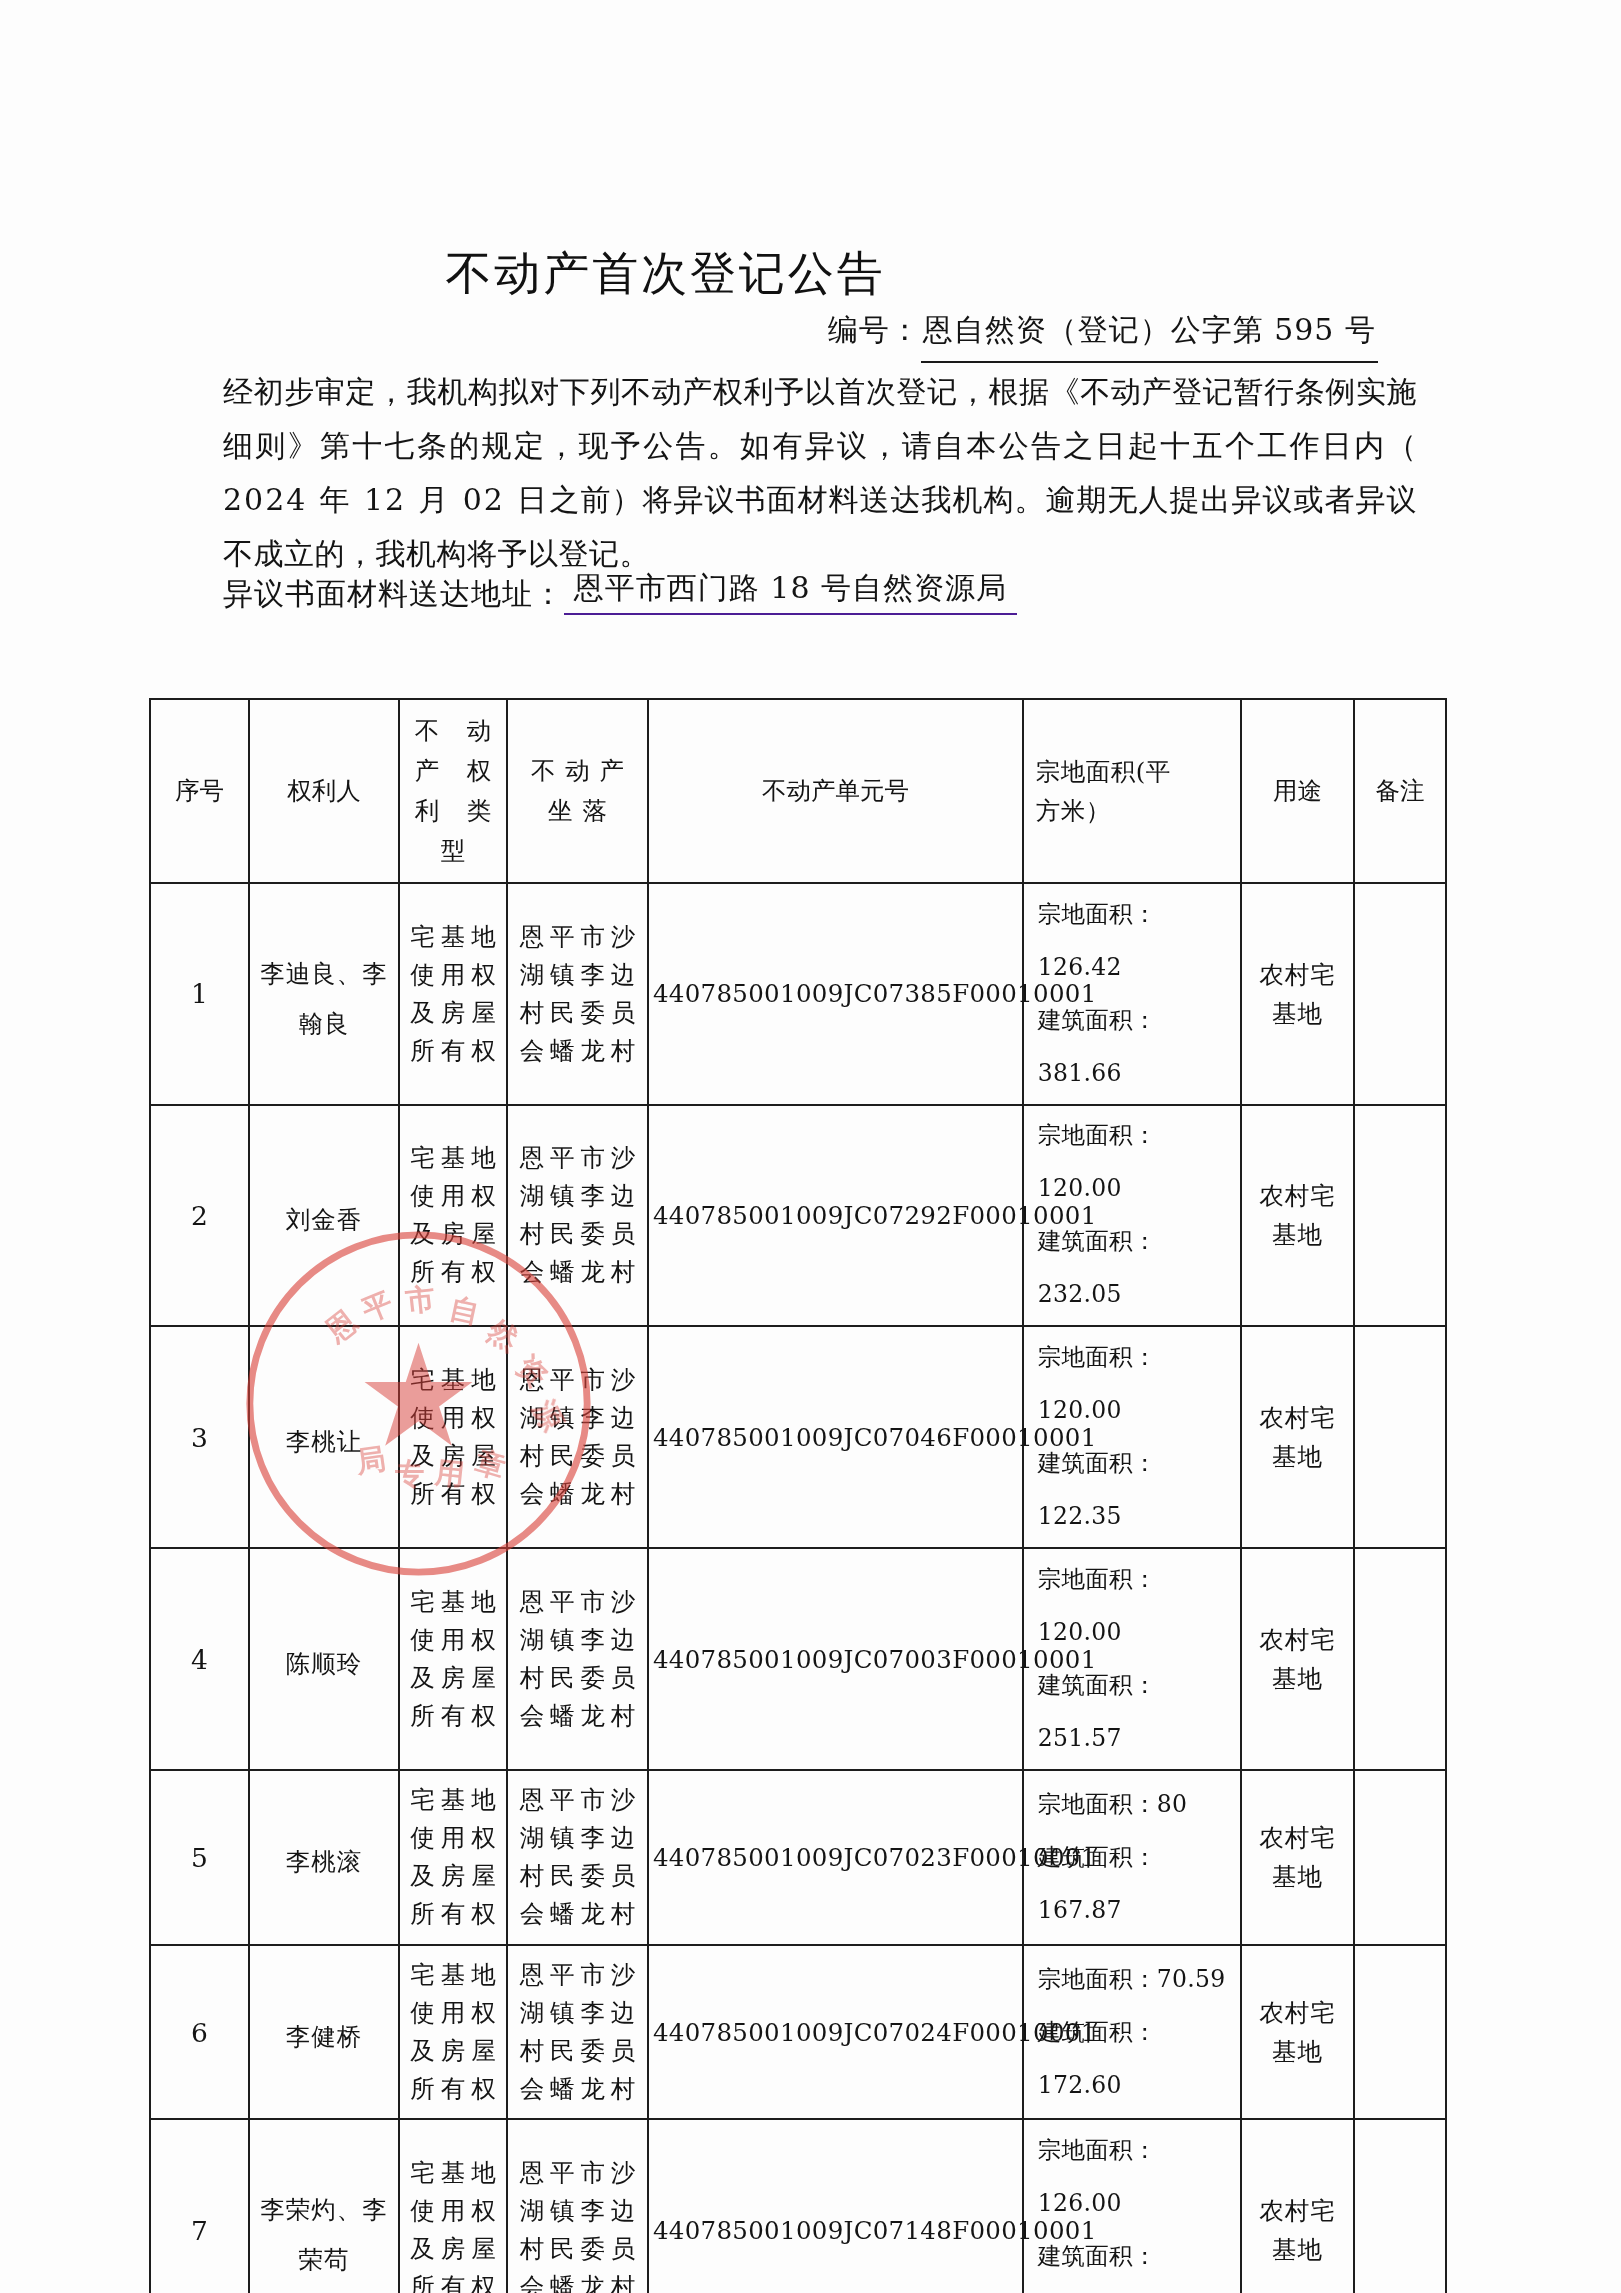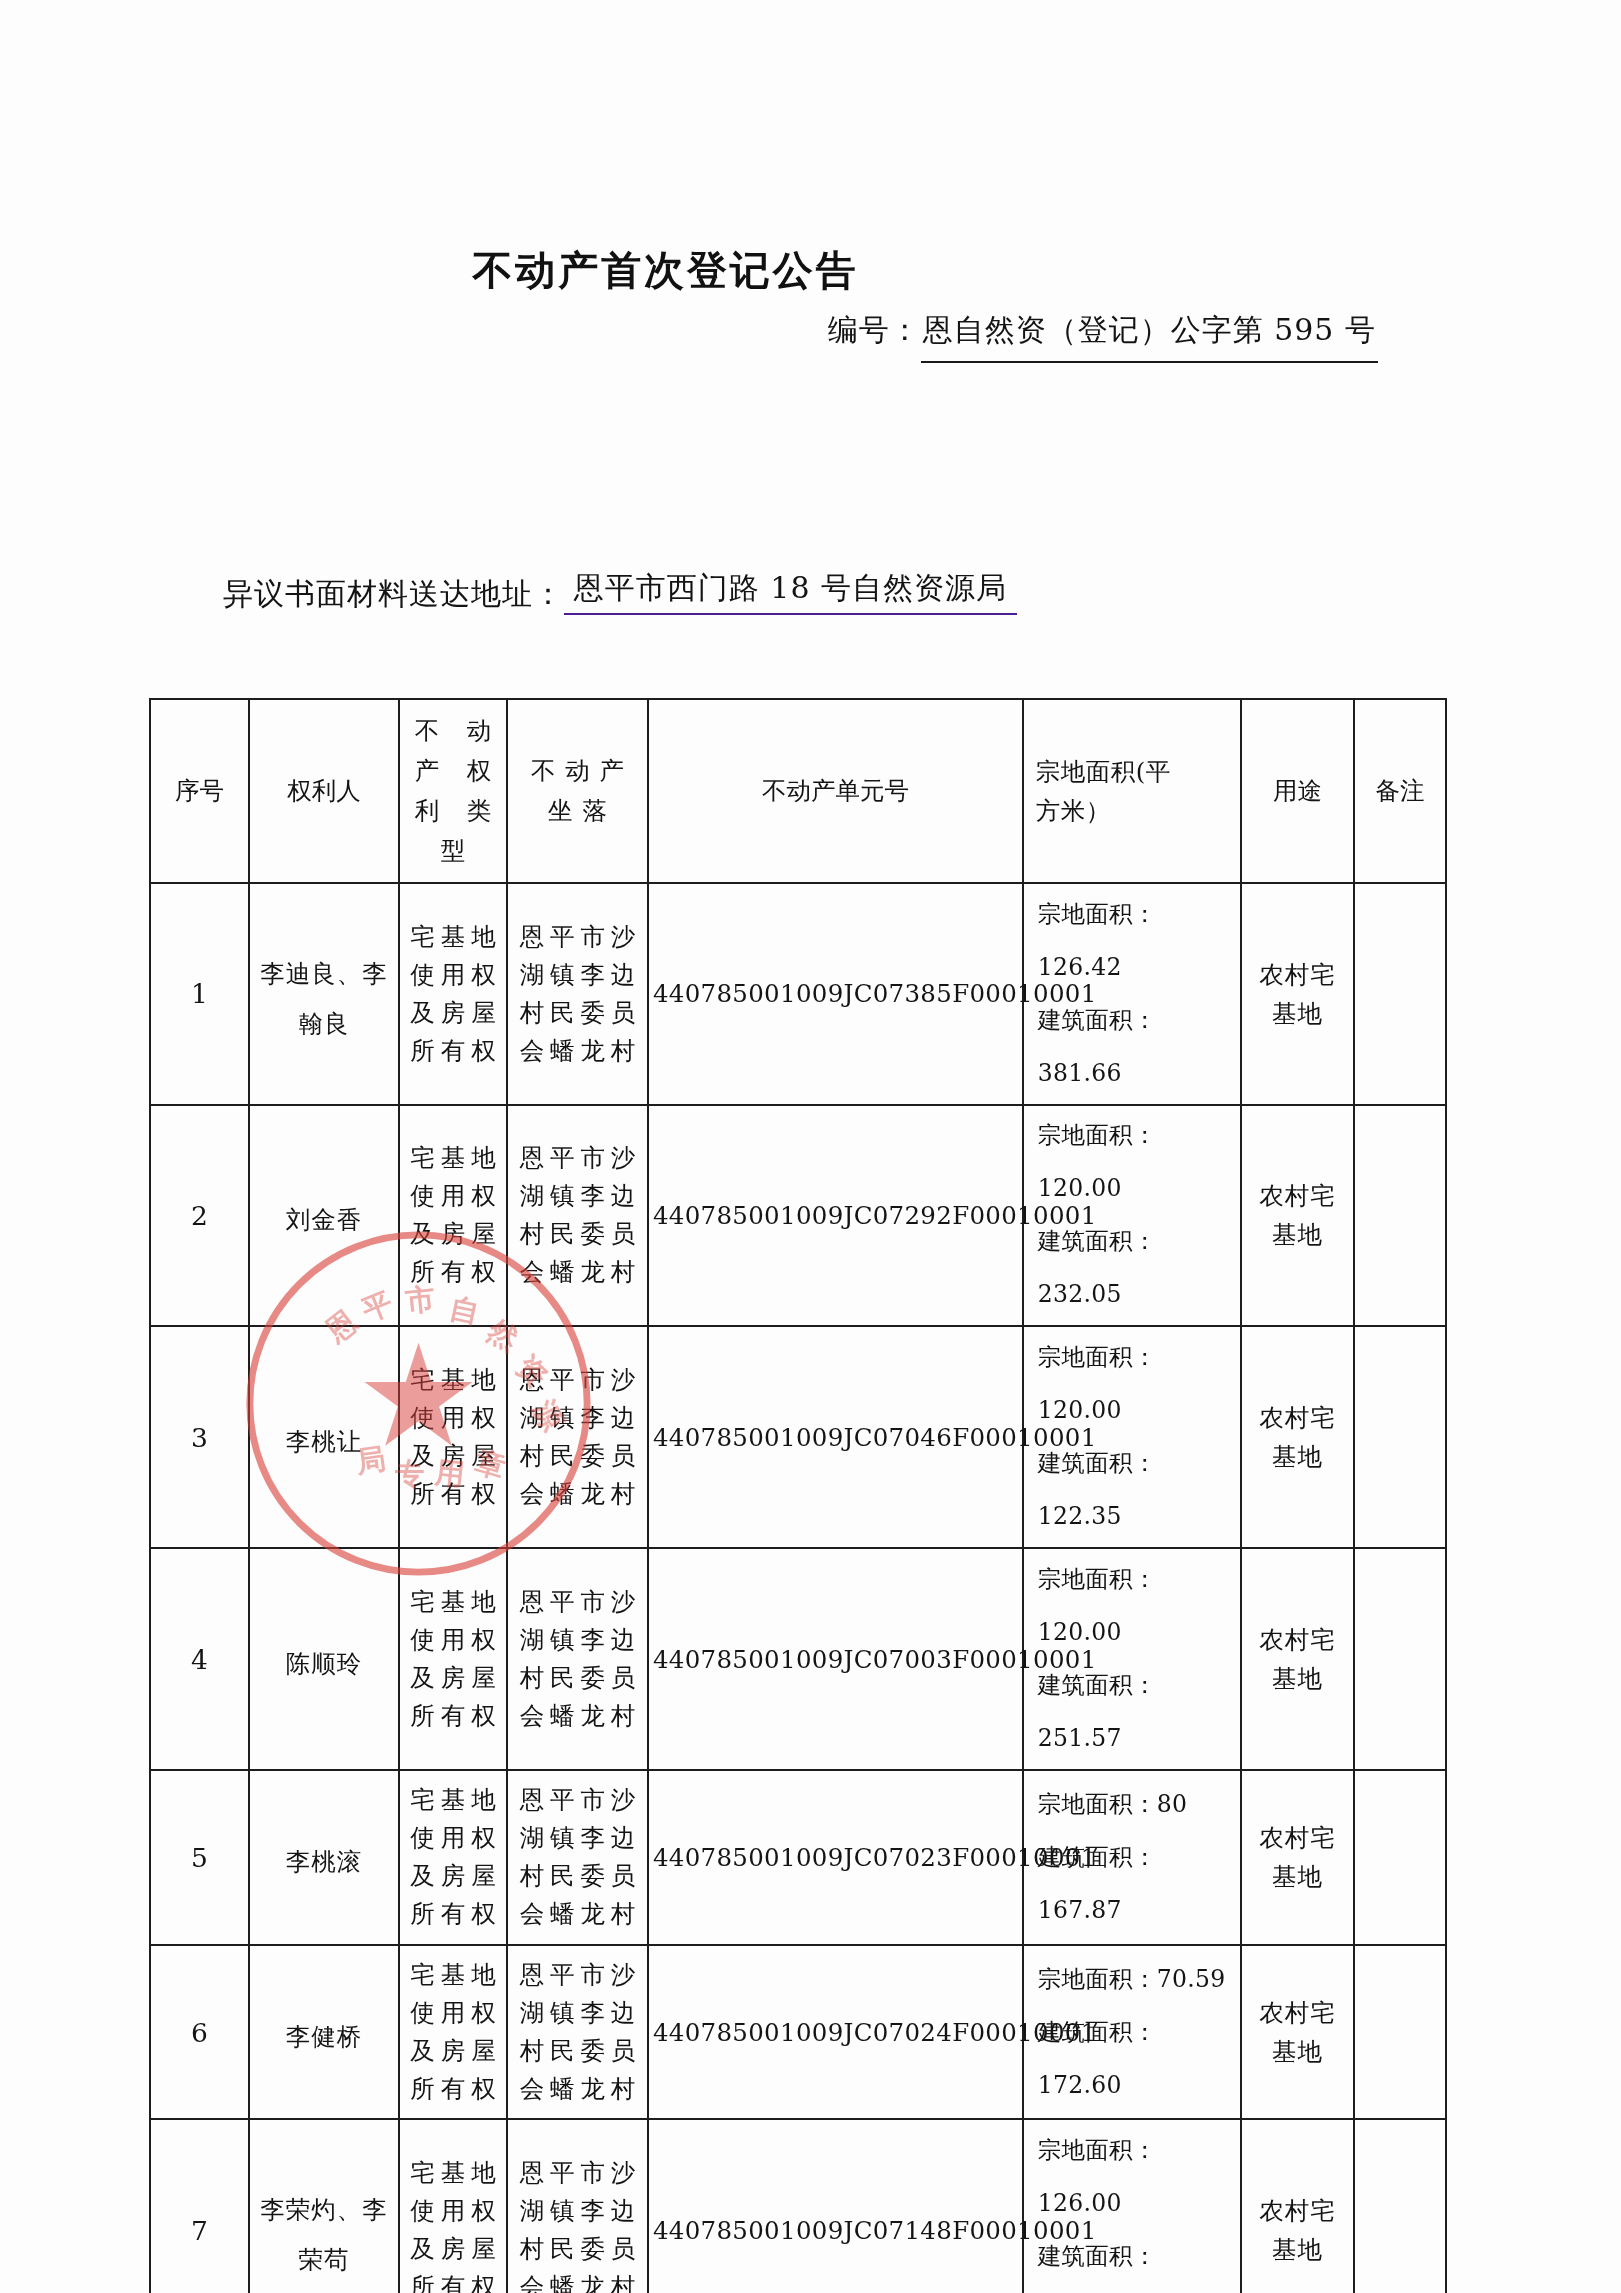--- a/index.html
+++ b/index.html
@@ -21,22 +21,22 @@
     overflow: hidden;
   }
 
   
   .doc-title {
     position: absolute;
     left: 0;
     top: 243px;
     width: 1331px;
     text-align: center;
-    font-size: 40px;
-    font-weight: 700;
+    font-size: 46px;
+    font-weight: 400;
     letter-spacing: 2.9px;
     font-family: "DejaVu Serif", "Liberation Serif", serif;
     color: #111;
   }
 
   
   .serial-line {
     position: absolute;
     right: 243px;
     top: 310px;
@@ -175,20 +175,23 @@
 <body>
 
 <div class="page">
 
   <div class="doc-title">不动产首次登记公告</div>
 
   <div class="serial-line">
     <span class="serial-label">编号：</span><span class="serial-value">恩自然资（登记）公字第 595 号</span>
   </div>
 
+  <div class="body-para">
+    <span class="indent">经初步审定，我机构拟对下列不动产权利予以首次登记，根据《不动产登记暂行条例实施细则》第十七条的规定，现予公告。如有异议，请自本公告之日起十五个工作日内（</span><span class="date-span"> 2024 年 12 月 02 日</span><span>之前）将异议书面材料送达我机构。逾期无人提出异议或者异议不成立的，我机构将予以登记。</span>
+  </div>
 
   <div class="contact-block">
     <div class="contact-row">
       <span class="contact-label">异议书面材料送达地址：</span>
       <span class="contact-value addr">恩平市西门路 18 号自然资源局</span>
     </div>
   </div>
 
   <table class="reg-table">
     <colgroup>

